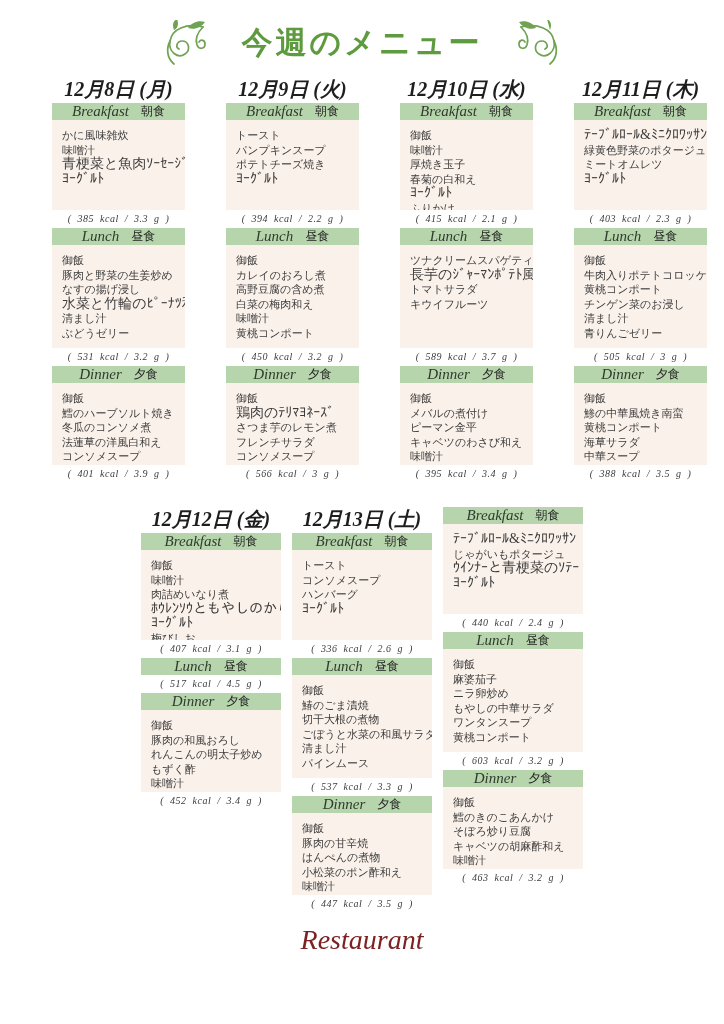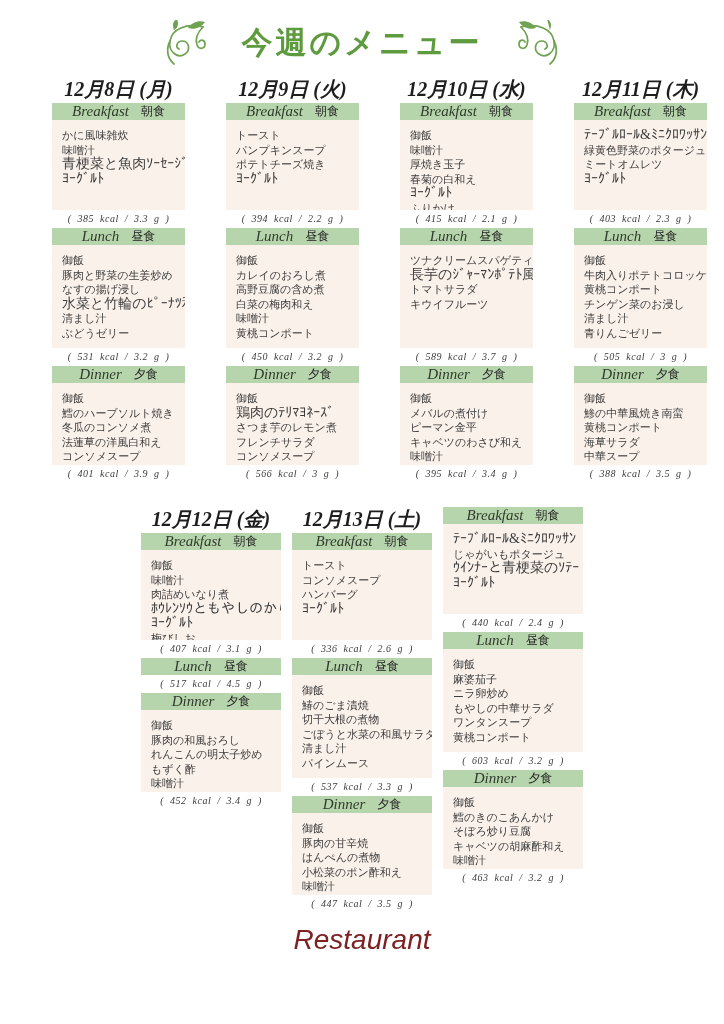--- a/index.html
+++ b/index.html
@@ -42,21 +42,21 @@
   .meal-section.dinner .meal-items{height:82px;}
   .menu-item{white-space:nowrap;}
   .menu-item.condensed{font-size:14px;}
   .menu-item.special{color:var(--special-orange);font-weight:bold;text-decoration:underline;}
 
   .nutrition{height:17px;line-height:17px;text-align:center;font-family:"Liberation Serif",serif;
     font-size:10px;color:#3b3b3b;letter-spacing:.5px;word-spacing:3px;white-space:nowrap;font-style:italic;}
 
   .footer{display:flex;justify-content:center;align-items:baseline;gap:20px;margin-top:12px;
     color:var(--footer-maroon);}
-  .footer-prefix{font-family:Liberation Sans, sans-serif;font-style:italic;font-size:28px;}
+  .footer-prefix{font-family:Liberation Serif, serif;font-style:italic;font-size:28px;}
   .footer-name{font-family:"DejaVu Serif","Liberation Serif",serif;font-style:italic;font-size:54px;
     letter-spacing:1px;}
 </style>
 </head>
 <body>
 
 <div class="page">
 
   <div class="header">
     <span class="flourish left">

